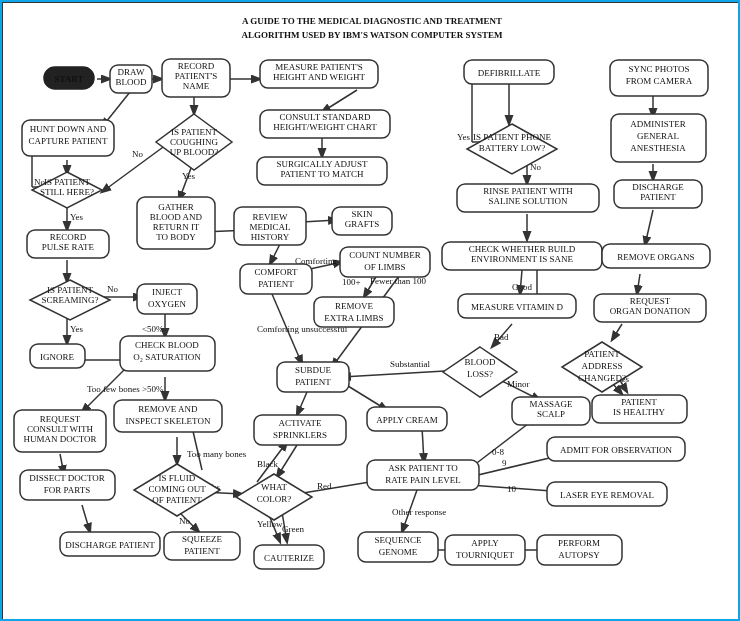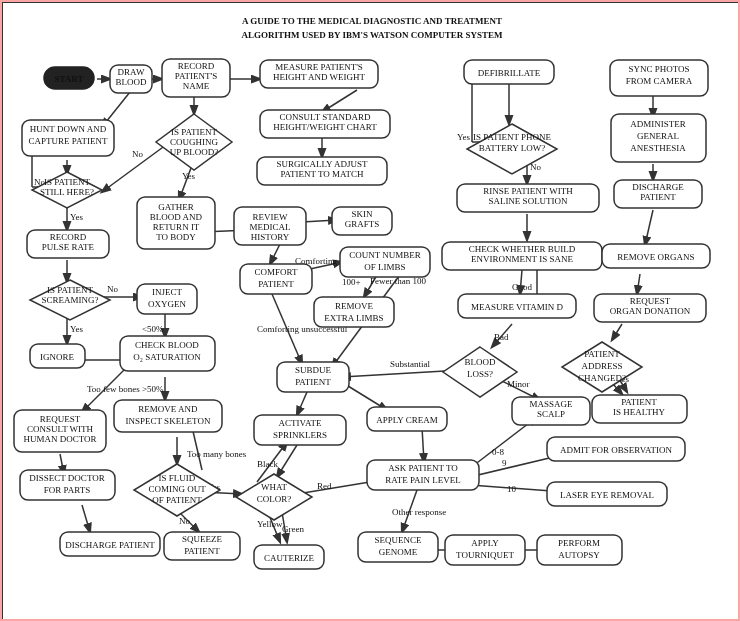--- a/index.html
+++ b/index.html
@@ -7,21 +7,21 @@
       width: 740px;
       height: 621px;
       background: #fff;
       font-family: 'Courier New', monospace;
       overflow: hidden;
     }
     .main-container {
       width: 740px;
       height: 621px;
       background: white;
-      border: 2px solid #fca5a5;
+      border: 2px solid #0ea5e9;
       position: relative;
       overflow: hidden;
     }
     .diagram-wrapper {
       width: 100%;
       height: 100%;
       position: relative;
     }
     .diagram-svg {
       width: 740px;

